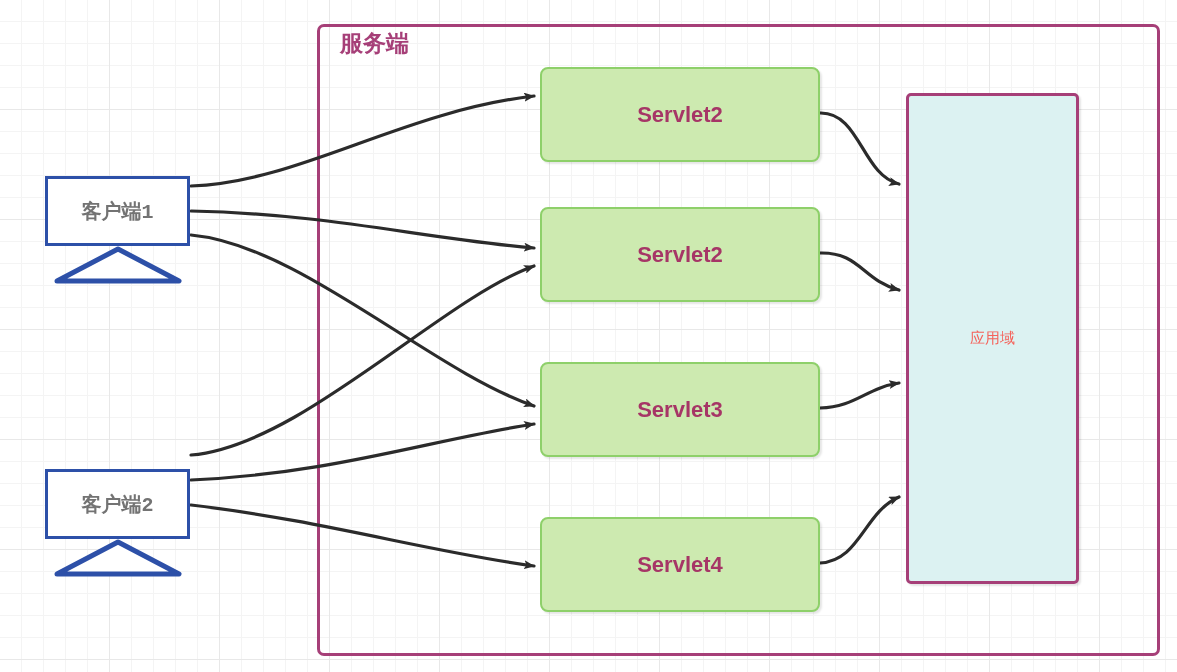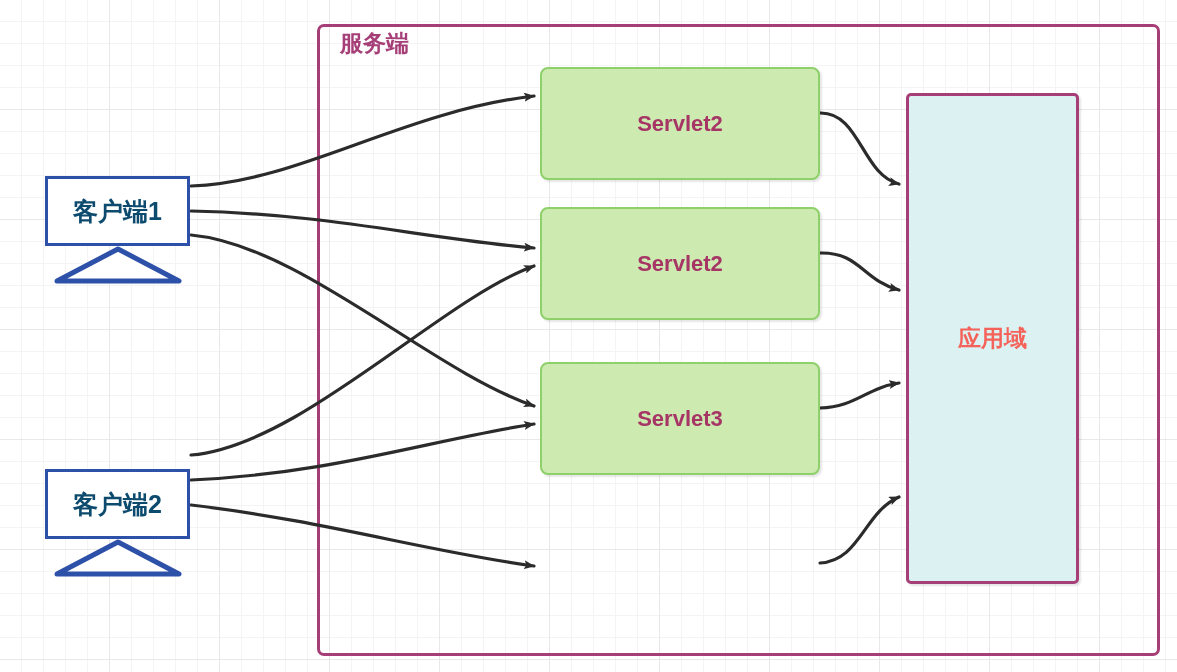--- a/index.html
+++ b/index.html
@@ -65,38 +65,39 @@
     width: 145px;
     height: 70px;
     border: 3px solid #2d50a8;
     background: #ffffff;
     box-sizing: border-box;
     display: flex;
     align-items: center;
     justify-content: center;
   }
   .client .screen span {
-    font-size: 25px;
+    font-size: 20px;
     font-weight: bold;
-    color: #0c4a6e;
-    white-space: nowrap;
+    color: #737373;
+    white-space: nowrap;
+    font-family: Liberation Mono, monospace;
   }
   .client .stand {
     position: absolute;
     left: 8px;
     top: 70px;
     width: 130px;
     height: 38px;
   }
 
   
   .servlet {
     position: absolute;
     width: 280px;
-    height: 113px;
+    height: 95px;
     border: 2px solid #8ed06a;
     border-radius: 8px;
     background: #cdeab0;
     box-sizing: border-box;
     display: flex;
     align-items: center;
     justify-content: center;
     box-shadow: 2px 2px 2px rgba(0,0,0,0.10);
   }
   .servlet span {
@@ -116,22 +117,22 @@
     border: 3px solid #a63f78;
     border-radius: 5px;
     background: #dcf2f2;
     box-sizing: border-box;
     display: flex;
     align-items: center;
     justify-content: center;
     box-shadow: 2px 2px 2px rgba(0,0,0,0.10);
   }
   .appscope span {
-    font-size: 23px;
-    font-weight: bold;
+    font-size: 15px;
+    font-weight: normal;
     color: #f5625a;
     white-space: nowrap;
   }
 </style>
 </head>
 <body>
 
 <div id="canvas">
 
   <div class="server-box"></div>
@@ -187,18 +188,21 @@
 
   <div class="servlet" style="left:540px; top:67px;">
     <span>Servlet2</span>
   </div>
   <div class="servlet" style="left:540px; top:207px;">
     <span>Servlet2</span>
   </div>
   <div class="servlet" style="left:540px; top:362px;text-align:right;">
     <span>Servlet3</span>
   </div>
+  <div class="servlet" style="left:540px; top:517px;">
+    <span>Servlet4</span>
+  </div>
 
   <div class="appscope">
     <span>应用域</span>
   </div>
 
 </div>
 
 </body></html>

